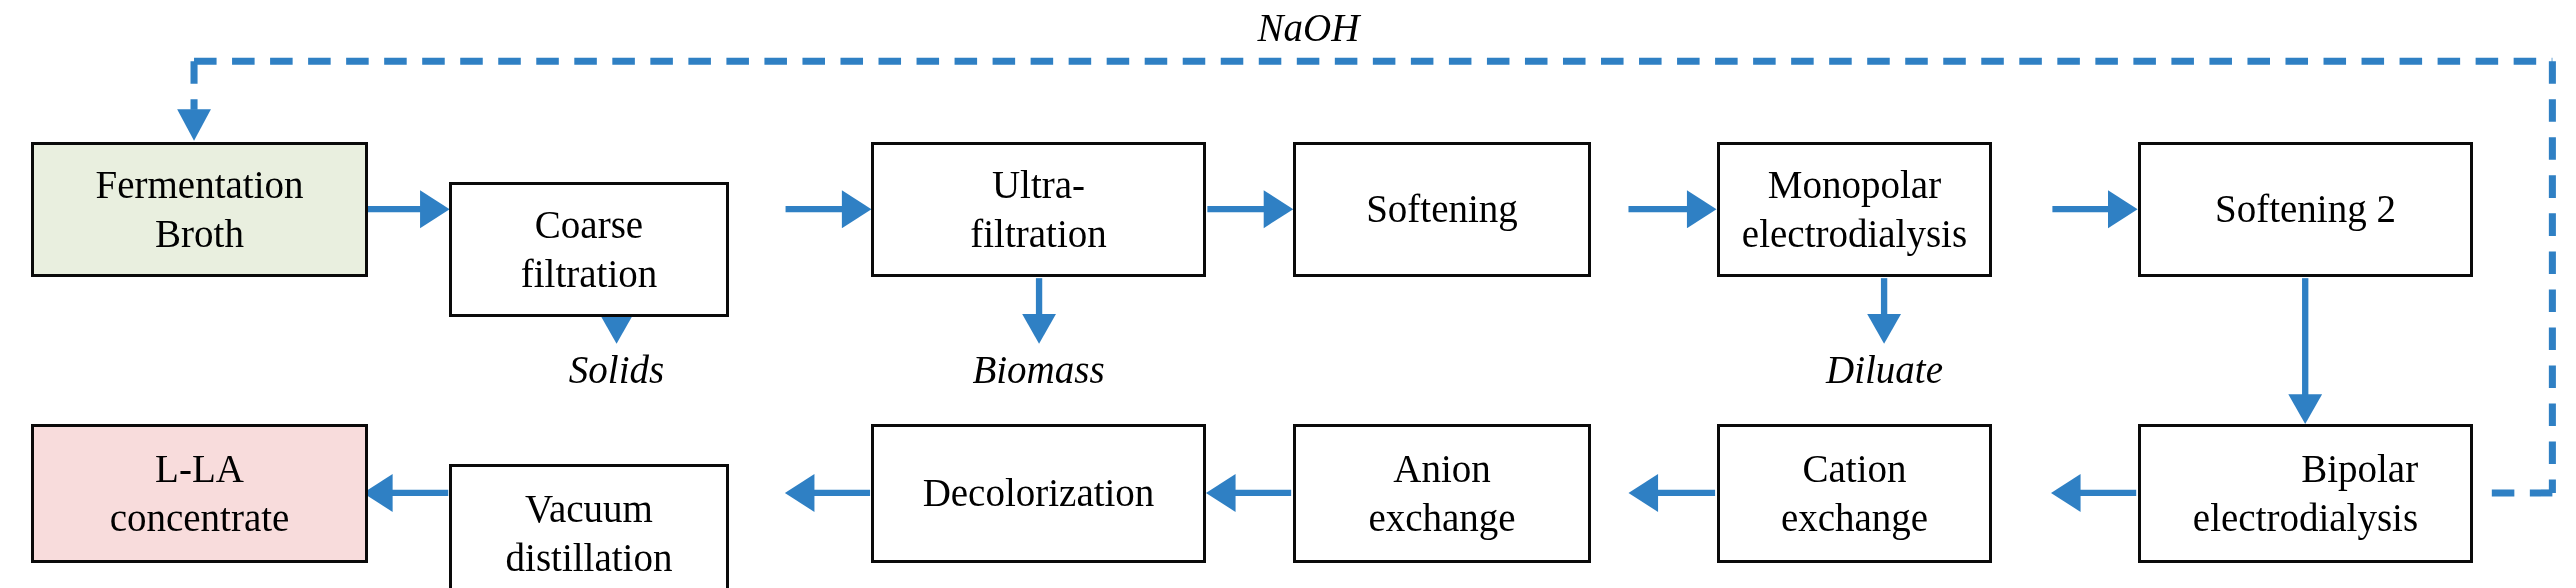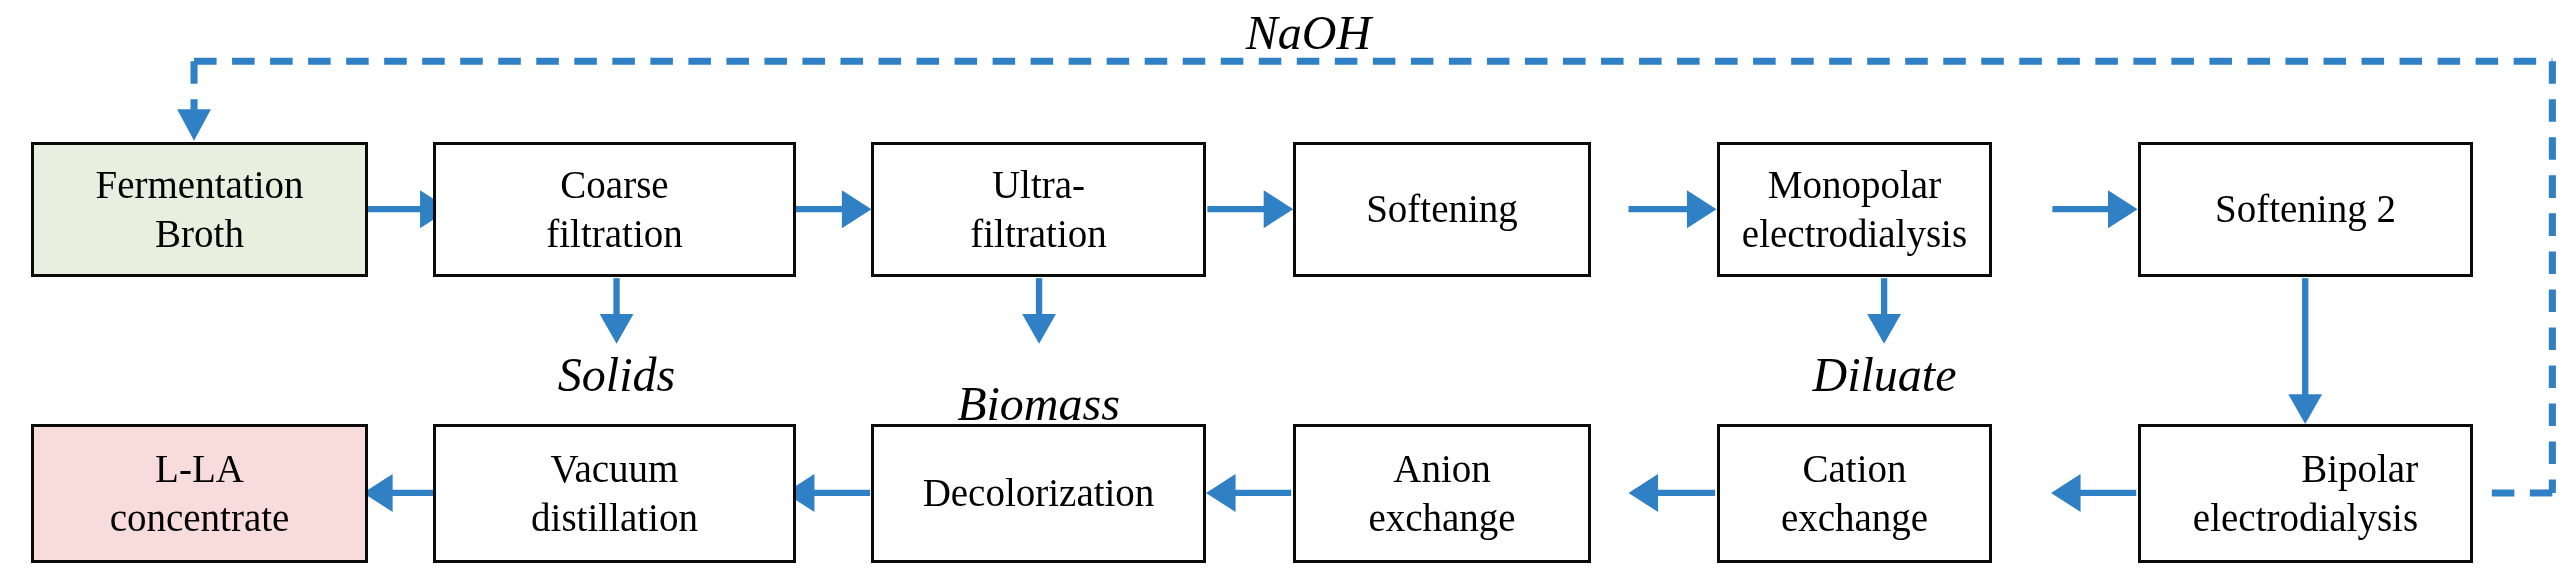--- a/index.html
+++ b/index.html
@@ -21,33 +21,33 @@
   }
   .box .lbl{white-space:pre-line;}
   .box.green{background:var(--box_green);}
   .box.pink{background:var(--box_pink);}
 
   
   .r1{top:142px;height:135px;}
   
   .r2{top:424px;height:139px;}
   .c1{left:31px;width:337px;}
-  .c2{left:433px;width:363px;}
+  .c2{left:449px;width:280px;margin-top:40px;}
   .c3{left:871px;width:335px;text-align:center;}
   .c4{left:1293px;width:298px;}
   .c5{left:1717px;width:275px;}
   .c6{left:2138px;width:335px;text-align:right;}
 
   .iolabel{
     position:absolute;
-    font-size:48px;font-style:italic;color:#000;
+    font-size:39px;font-style:italic;color:#000;
     width:225px;text-align:center;line-height:1.1;
   }
   .lbl-solids{left:504px;top:349px;}
-  .lbl-biomass{left:926px;top:349px;margin-top:29px;}
+  .lbl-biomass{left:926px;top:349px;}
   .lbl-diluate{left:1772px;top:349px;}
   .lbl-naoh{left:1224px;top:7px;width:169px;}
 </style>
 </head>
 <body>
 
 <div class="canvas">
 
   <svg class="connectors" viewBox="0 0 3657 835" xmlns="http://www.w3.org/2000/svg">
     <g style="stroke:var(--arrow_blue);stroke-width:10;fill:none" stroke-dasharray="32 22">

